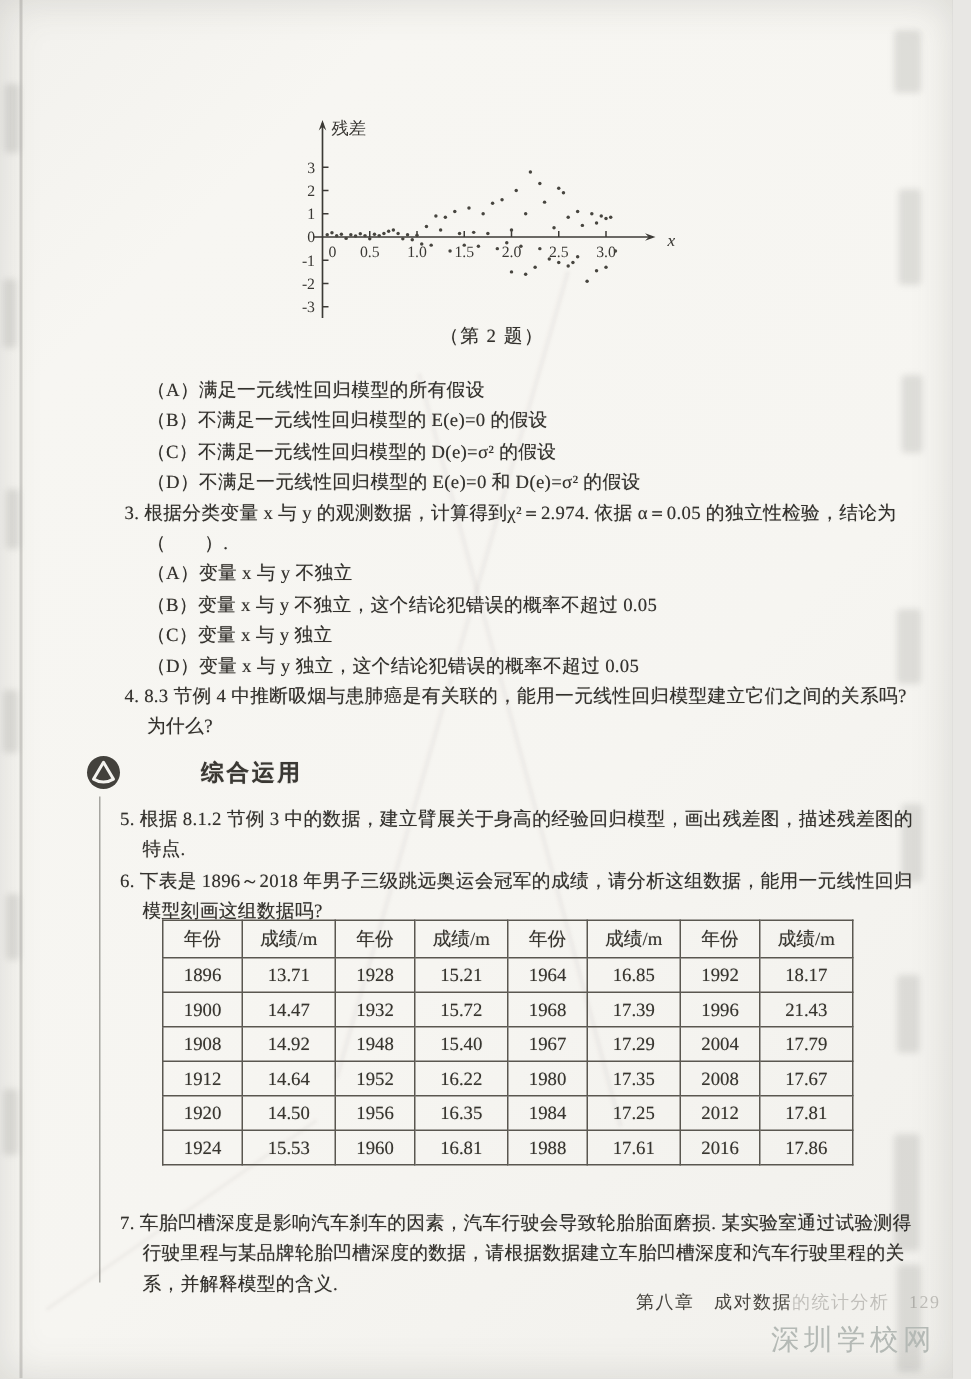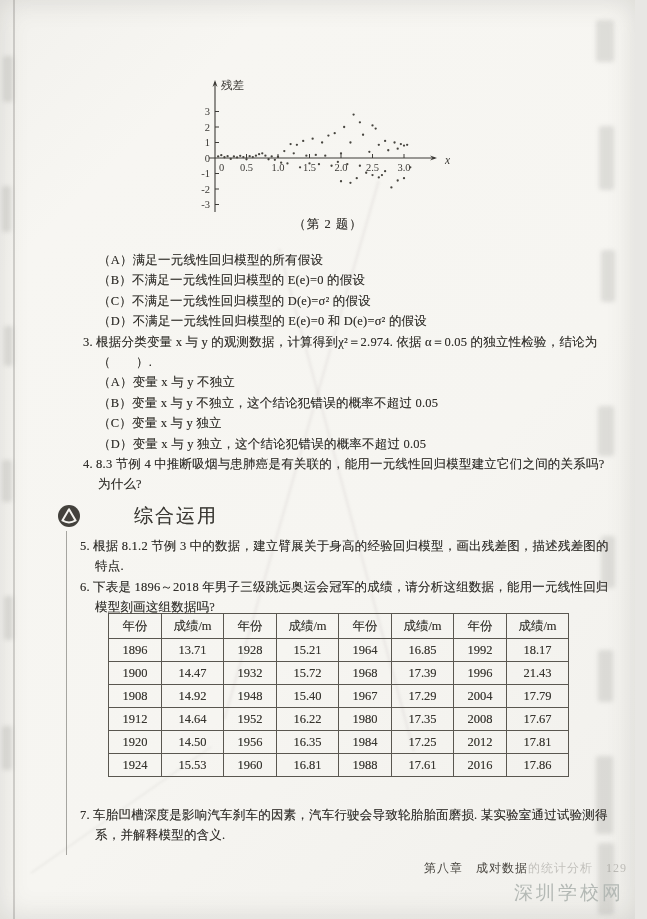--- a/index.html
+++ b/index.html
@@ -15,21 +15,21 @@
   .crease{position:absolute;background:rgba(70,68,64,.05);filter:blur(1px);}
   .txt{font-size:12.5px;line-height:20.4px;white-space:nowrap;letter-spacing:.2px;
        text-shadow:0 0 .5px rgba(60,58,52,.55);}
   .main-block{position:absolute;left:83px;top:250px;}
   .opt{padding-left:15px;}
   .cont{padding-left:15px;}
   .chart-wrap{position:absolute;left:183px;top:76px;width:290px;height:142px;}
   .caption{position:absolute;left:183px;top:216px;width:290px;text-align:center;
            font-size:12.5px;letter-spacing:1px;text-shadow:0 0 .5px rgba(60,58,52,.5);}
   .sec-head{position:absolute;left:57px;top:503px;display:flex;align-items:center;gap:9px;}
-  .sec-label{font-size:19px;font-weight:normal;letter-spacing:2px;color:#3a3833;
+  .sec-label{font-size:15px;font-weight:bold;letter-spacing:2px;color:#3a3833;
              text-shadow:0 0 .6px rgba(50,48,44,.5);padding-left:44px;}
   .sec-rule{position:absolute;left:66px;top:531px;width:1px;height:324px;background:rgba(100,98,92,.55);}
   .q{position:absolute;left:80px;}
   .otable{position:absolute;left:108px;top:613px;border-collapse:collapse;
           font-size:12.5px;color:#37352f;text-shadow:0 0 .5px rgba(60,58,52,.5);}
   .otable td,.otable th{border:1px solid #5a5750;text-align:center;font-weight:normal;
           height:22px;padding:0;}
   .otable th{height:24px;}
   .col-y{width:52px;}
   .col-s{width:61px;}
@@ -279,20 +279,21 @@
       <td>1988</td>
           <td>17.61</td>
       <td>2016</td>
           <td>17.86</td>
     </tr>
   </tbody>
     </table>
 
   <div class="q txt" style="top:805px">
     <div><span>7.</span> <span>车胎凹槽深度是影响汽车刹车的因素，汽车行驶会导致轮胎胎面磨损. 某实验室通过试验测得</span></div>
+    <div class="cont">行驶里程与某品牌轮胎凹槽深度的数据，请根据数据建立车胎凹槽深度和汽车行驶里程的关</div>
     <div class="cont">系，并解释模型的含义.</div>
   </div>
 
   <div class="footer">
     <span>第八章　成对数据</span><span class="faded">的统计分析　129</span>
   </div>
   <div class="watermark">深圳学校网</div>
 
 </div>
 

